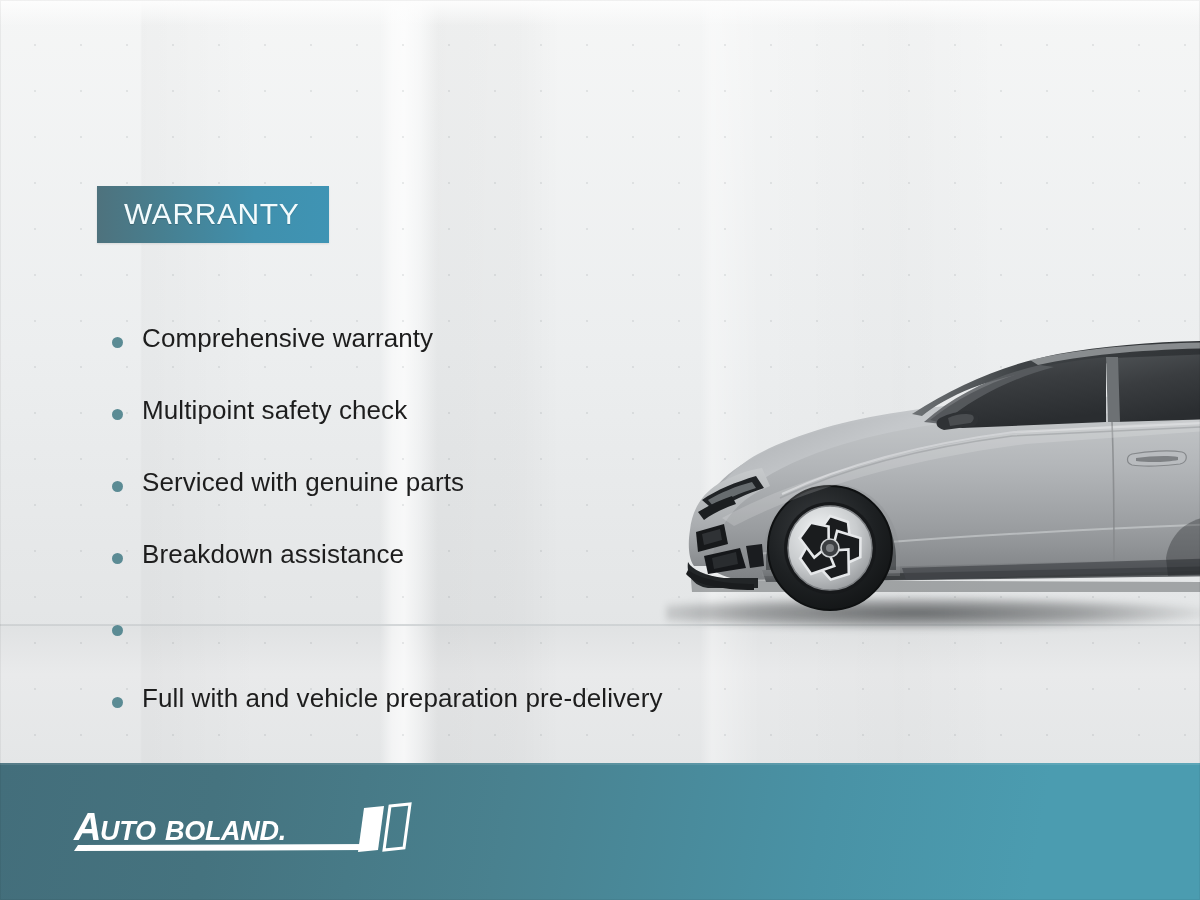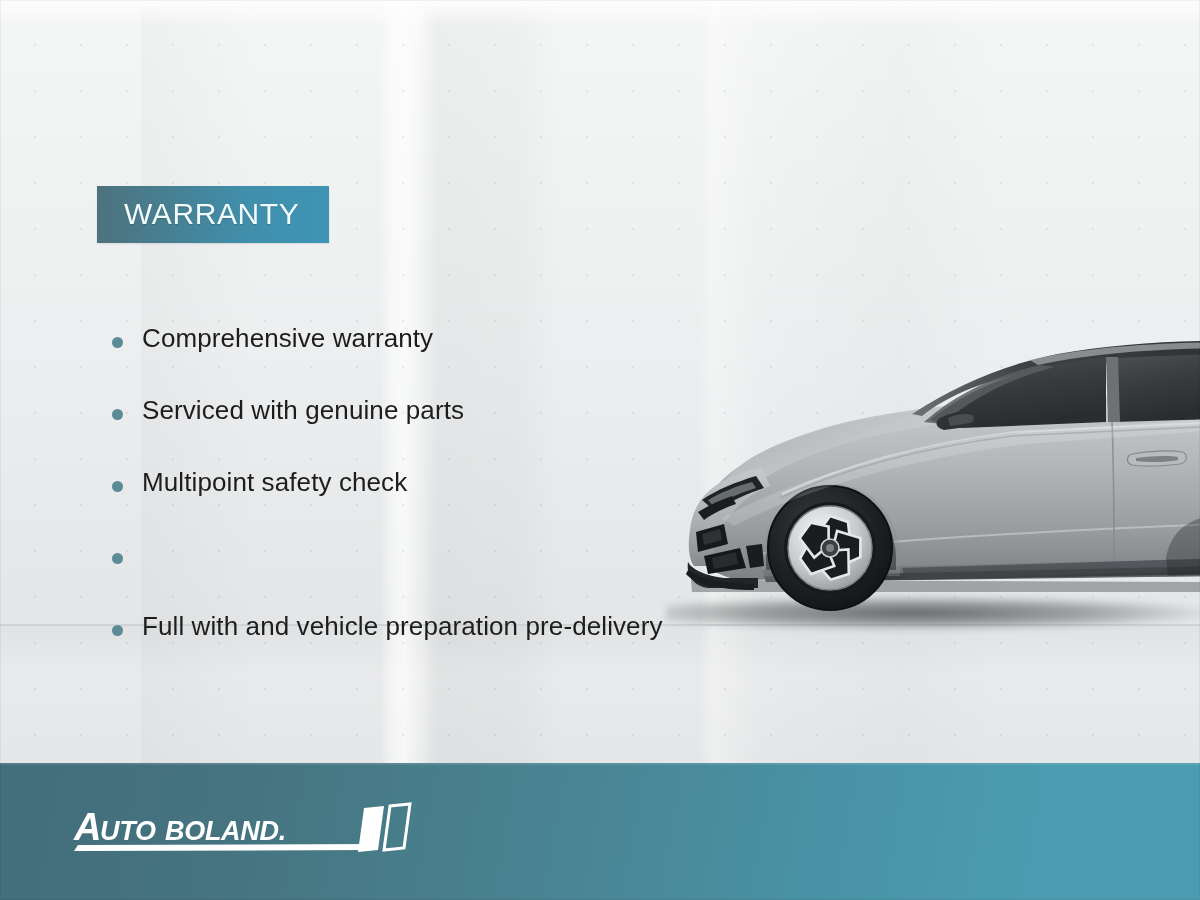--- a/index.html
+++ b/index.html
@@ -379,25 +379,29 @@
     <span class="badge-label">WARRANTY</span>
   </div>
 
   <div class="bullets">
     <div class="bullet-row">
       <span class="bullet-dot"></span>
       <span class="bullet-text">Comprehensive warranty</span>
     </div>
     <div class="bullet-row">
       <span class="bullet-dot"></span>
+      <span class="bullet-text">Multipoint safety check</span>
+    </div>
+    <div class="bullet-row">
+      <span class="bullet-dot"></span>
       <span class="bullet-text">Serviced with genuine parts</span>
     </div>
     <div class="bullet-row">
       <span class="bullet-dot"></span>
-      <span class="bullet-text">Multipoint safety check</span>
+      <span class="bullet-text">Breakdown assistance</span>
     </div>
     <div class="bullet-row">
       <span class="bullet-dot"></span>
     </div>
     <div class="bullet-row">
       <span class="bullet-dot"></span>
       <span class="bullet-text">Full with and vehicle preparation pre-delivery</span>
     </div>
   </div>
 

